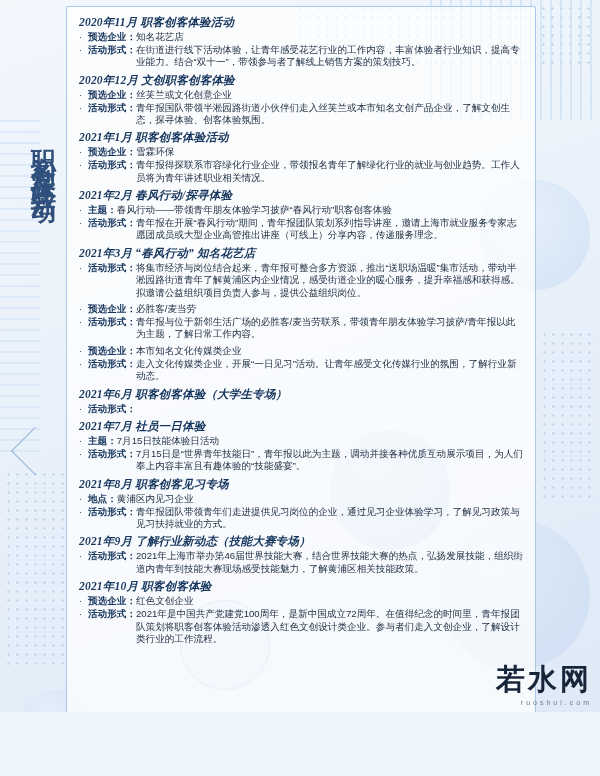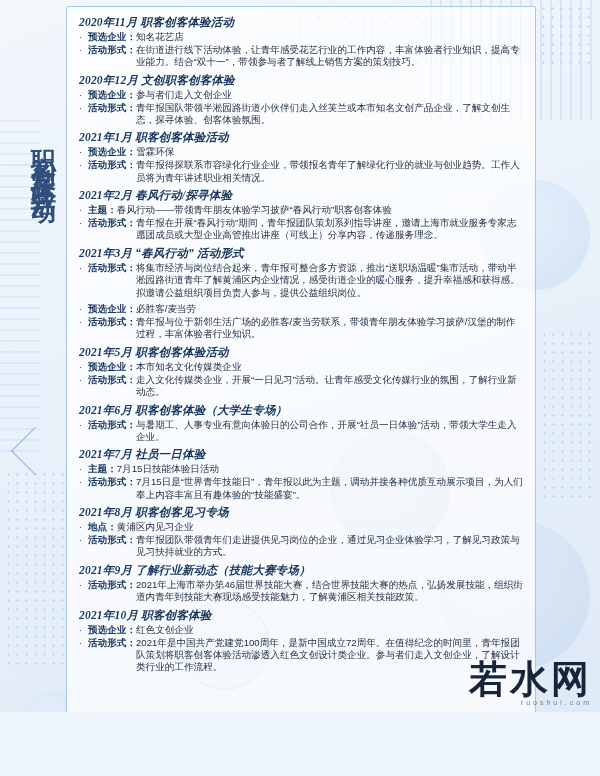--- a/index.html
+++ b/index.html
@@ -135,21 +135,21 @@
   
   .watermark {
     position: absolute;
     right: 8px; bottom: 6px;
     text-align: right;
     pointer-events: none;
   }
   .wm-main {
     font-family: "Liberation Serif", serif;
     font-weight: bold;
-    font-size: 38px;
+    font-size: 29px;
     color: #17253a;
     letter-spacing: 3px;
     line-height: 36px;
   }
   .wm-sub {
     font-size: 7px;
     color: #6d7b8c;
     letter-spacing: 3px;
     margin-top: 2px;
   }
@@ -196,21 +196,21 @@
             <span class="bullet">·</span>
             <span class="line-label">活动形式：</span>
             <span class="line-text">在街道进行线下活动体验，让青年感受花艺行业的工作内容，丰富体验者行业知识，提高专业能力。结合“双十一”，带领参与者了解线上销售方案的策划技巧。</span>
           </div>
         </div>
         <div class="item">
           <div class="item-title">2020年12月 文创职客创客体验</div>
           <div class="line">
             <span class="bullet">·</span>
             <span class="line-label">预选企业：</span>
-            <span class="line-text">参与者们走入文创企业</span>
+            <span class="line-text">丝芙兰或文化创意企业</span>
           </div>
           <div class="line">
             <span class="bullet">·</span>
             <span class="line-label">活动形式：</span>
             <span class="line-text">青年报国队带领半淞园路街道小伙伴们走入丝芙兰或本市知名文创产品企业，了解文创生态，探寻体验、创客体验氛围。</span>
           </div>
         </div>
         <div class="item">
           <div class="item-title">2021年1月 职客创客体验活动</div>
           <div class="line">
@@ -231,58 +231,56 @@
             <span class="line-label">主题：</span>
             <span class="line-text">春风行动——带领青年朋友体验学习披萨“春风行动”职客创客体验</span>
           </div>
           <div class="line">
             <span class="bullet">·</span>
             <span class="line-label">活动形式：</span>
             <span class="line-text">青年报在开展“春风行动”期间，青年报团队策划系列指导讲座，邀请上海市就业服务专家志愿团成员或大型企业高管推出讲座（可线上）分享内容，传递服务理念。</span>
           </div>
         </div>
         <div class="item">
-          <div class="item-title">2021年3月 “春风行动” 活动形式</div>
+          <div class="item-title">2021年3月 “春风行动” 知名花艺店</div>
           <div class="line">
             <span class="bullet">·</span>
             <span class="line-label">活动形式：</span>
             <span class="line-text">将集市经济与岗位结合起来，青年报可整合多方资源，推出“送职场温暖”集市活动，带动半淞园路街道青年了解黄浦区内企业情况，感受街道企业的暖心服务，提升幸福感和获得感。拟邀请公益组织项目负责人参与，提供公益组织岗位。</span>
           </div>
         </div>
         <div class="item">
           <div class="line">
             <span class="bullet">·</span>
             <span class="line-label">预选企业：</span>
             <span class="line-text">必胜客/麦当劳</span>
           </div>
           <div class="line">
             <span class="bullet">·</span>
             <span class="line-label">活动形式：</span>
-            <span class="line-text">青年报与位于新邻生活广场的必胜客/麦当劳联系，带领青年朋友体验学习披萨/汉堡的制作过程，丰富体验者行业知识。</span>
-          </div>
-        </div>
-        <div class="item">
-          <div class="item-title">2021年5月 职客创客体验活动</div>
+            <span class="line-text">青年报与位于新邻生活广场的必胜客/麦当劳联系，带领青年朋友体验学习披萨/青年报以此为主题，了解日常工作内容。</span>
+          </div>
+        </div>
+        <div class="item">
           <div class="line">
             <span class="bullet">·</span>
             <span class="line-label">预选企业：</span>
             <span class="line-text">本市知名文化传媒类企业</span>
           </div>
           <div class="line">
             <span class="bullet">·</span>
             <span class="line-label">活动形式：</span>
             <span class="line-text">走入文化传媒类企业，开展“一日见习”活动。让青年感受文化传媒行业的氛围，了解行业新动态。</span>
           </div>
         </div>
         <div class="item">
           <div class="item-title">2021年6月 职客创客体验（大学生专场）</div>
           <div class="line">
             <span class="bullet">·</span>
             <span class="line-label">活动形式：</span>
-            <span class="line-text">与暑期工、人事专业有意向体验日的公司合作，开展“社员一日体验”活动，带领大学生走入企业。</span>
           </div>
         </div>
         <div class="item">
           <div class="item-title">2021年7月 社员一日体验</div>
           <div class="line">
             <span class="bullet">·</span>
             <span class="line-label">主题：</span>
             <span class="line-text">7月15日技能体验日活动</span>
           </div>
           <div class="line">

